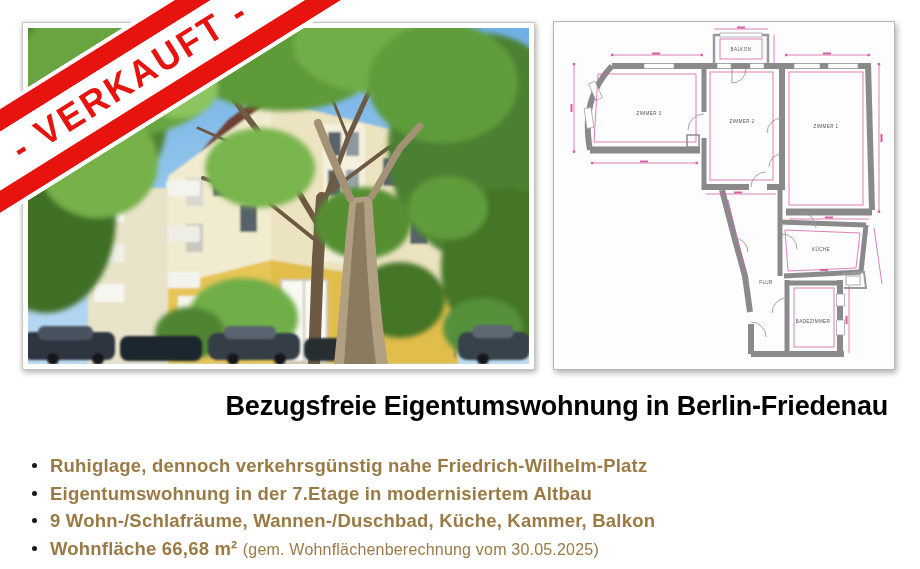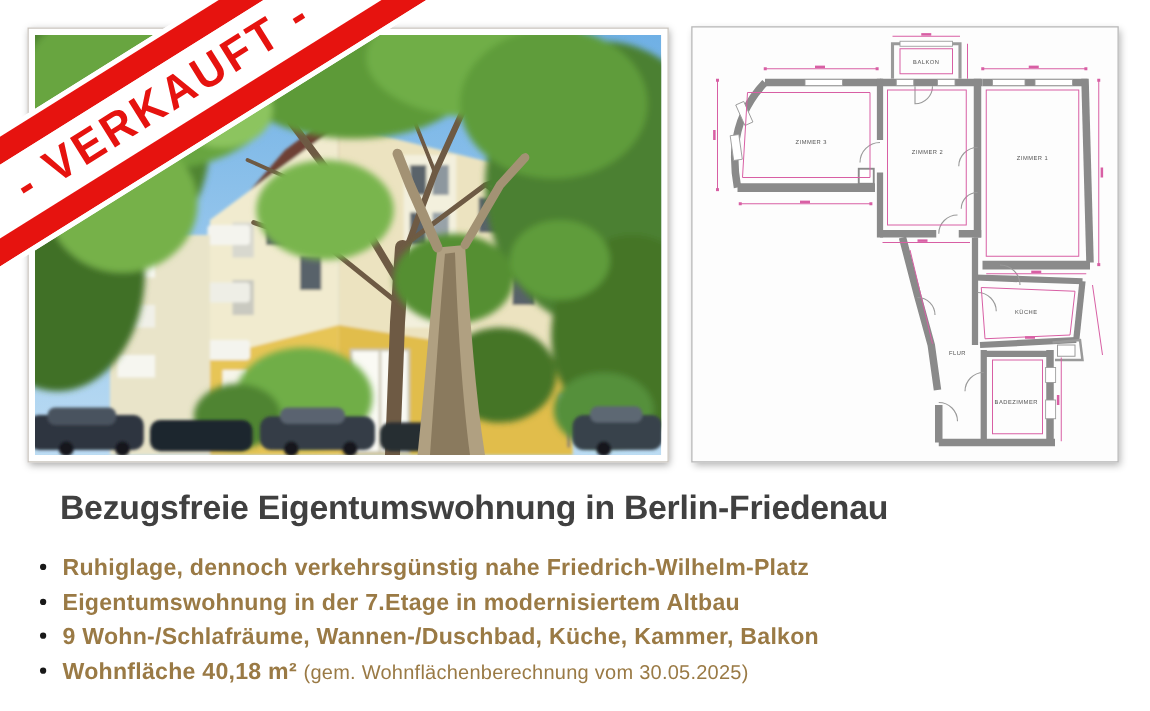--- a/index.html
+++ b/index.html
@@ -39,24 +39,25 @@
   .room-label{font-family:"Liberation Sans",sans-serif;font-size:4.6px;fill:#555;letter-spacing:.4px;}
   .wall{stroke:#8a8a8a;fill:none;}
   .thinwall{stroke:#9a9a9a;fill:none;}
   .door{stroke:#9a9a9a;stroke-width:0.9;fill:none;}
   .win{fill:#ffffff;stroke:#9a9a9a;stroke-width:0.7;}
   .dim{stroke:#d85fa4;stroke-width:0.8;fill:none;}
   .dimbox{fill:#d85fa4;}
   
   .page-title{
     position:absolute;left:48px;top:391px;width:840px;
-    color:#404040;font-weight:bold;font-size:27px;letter-spacing:-0.2px;
+    color:#000000;font-weight:bold;font-size:27px;letter-spacing:-0.2px;
     white-space:nowrap;
-  }
-  .bullet-list{position:absolute;left:28px;top:444px;width:870px;}
+    text-align:right;
+  }
+  .bullet-list{position:absolute;left:28px;top:456px;width:870px;}
   .bullet-item{
     position:relative;padding-left:22px;margin-bottom:8.5px;
     color:#9a7a45;font-weight:bold;font-size:18.5px;line-height:19px;
     white-space:nowrap;letter-spacing:0.2px;
   }
   .bullet-dot{
     position:absolute;left:4px;top:7px;width:5px;height:5px;border-radius:50%;
     background:#181818;
   }
   .bullet-note{font-weight:normal;font-size:16px;letter-spacing:0.2px;}
@@ -336,18 +337,18 @@
     <div class="bullet-item">
       <span class="bullet-dot"></span>
       <span>Eigentumswohnung in der 7.Etage in modernisiertem Altbau</span>
     </div>
     <div class="bullet-item">
       <span class="bullet-dot"></span>
       <span>9 Wohn-/Schlafräume, Wannen-/Duschbad, Küche, Kammer, Balkon</span>
     </div>
     <div class="bullet-item">
       <span class="bullet-dot"></span>
-      <span>Wohnfläche 40,18 m²</span>
+      <span>Wohnfläche 66,68 m²</span>
       <span class="bullet-note">(gem. Wohnflächenberechnung vom 30.05.2025)</span>
     </div>
   </div>
 
 </div>
 
 </body></html>

